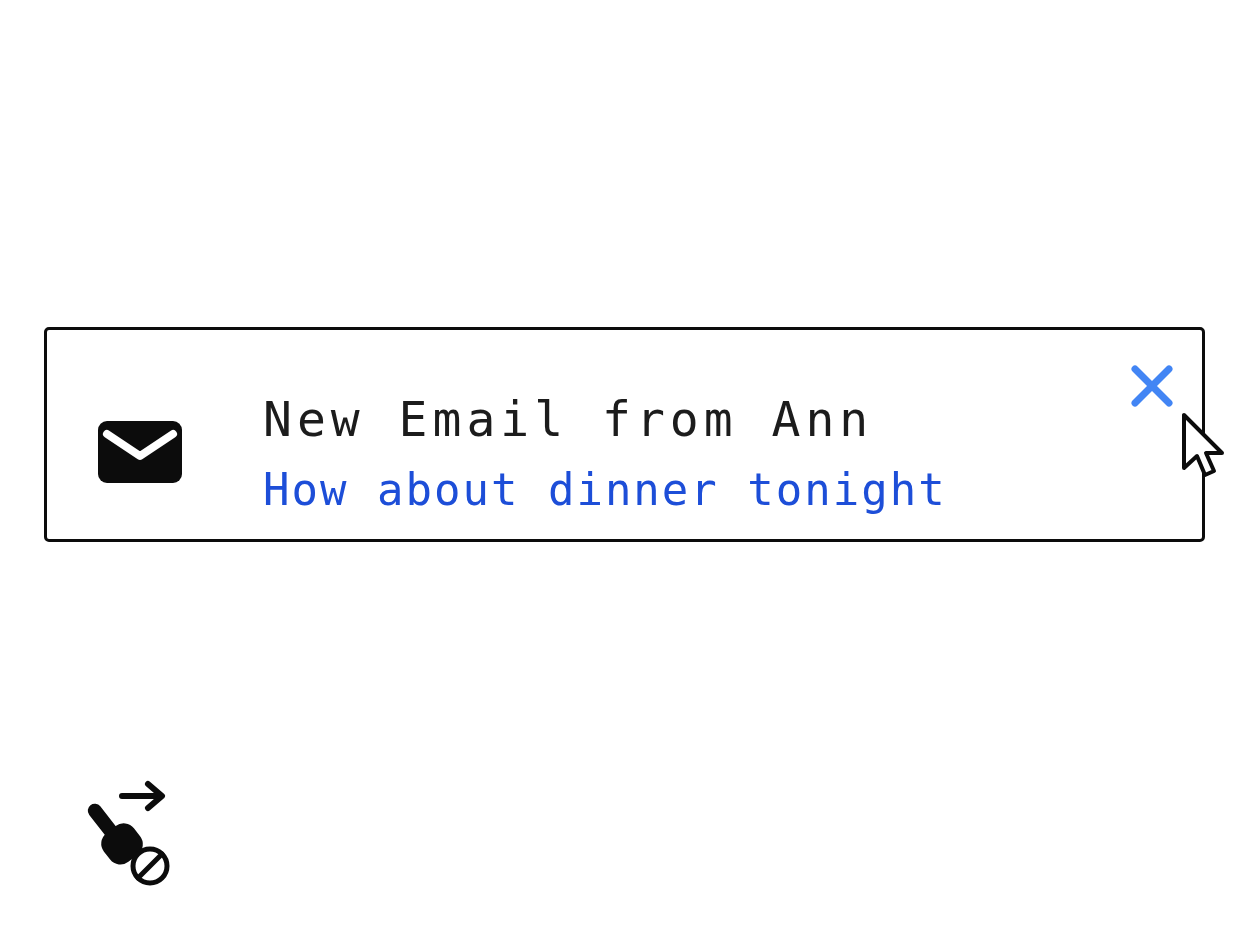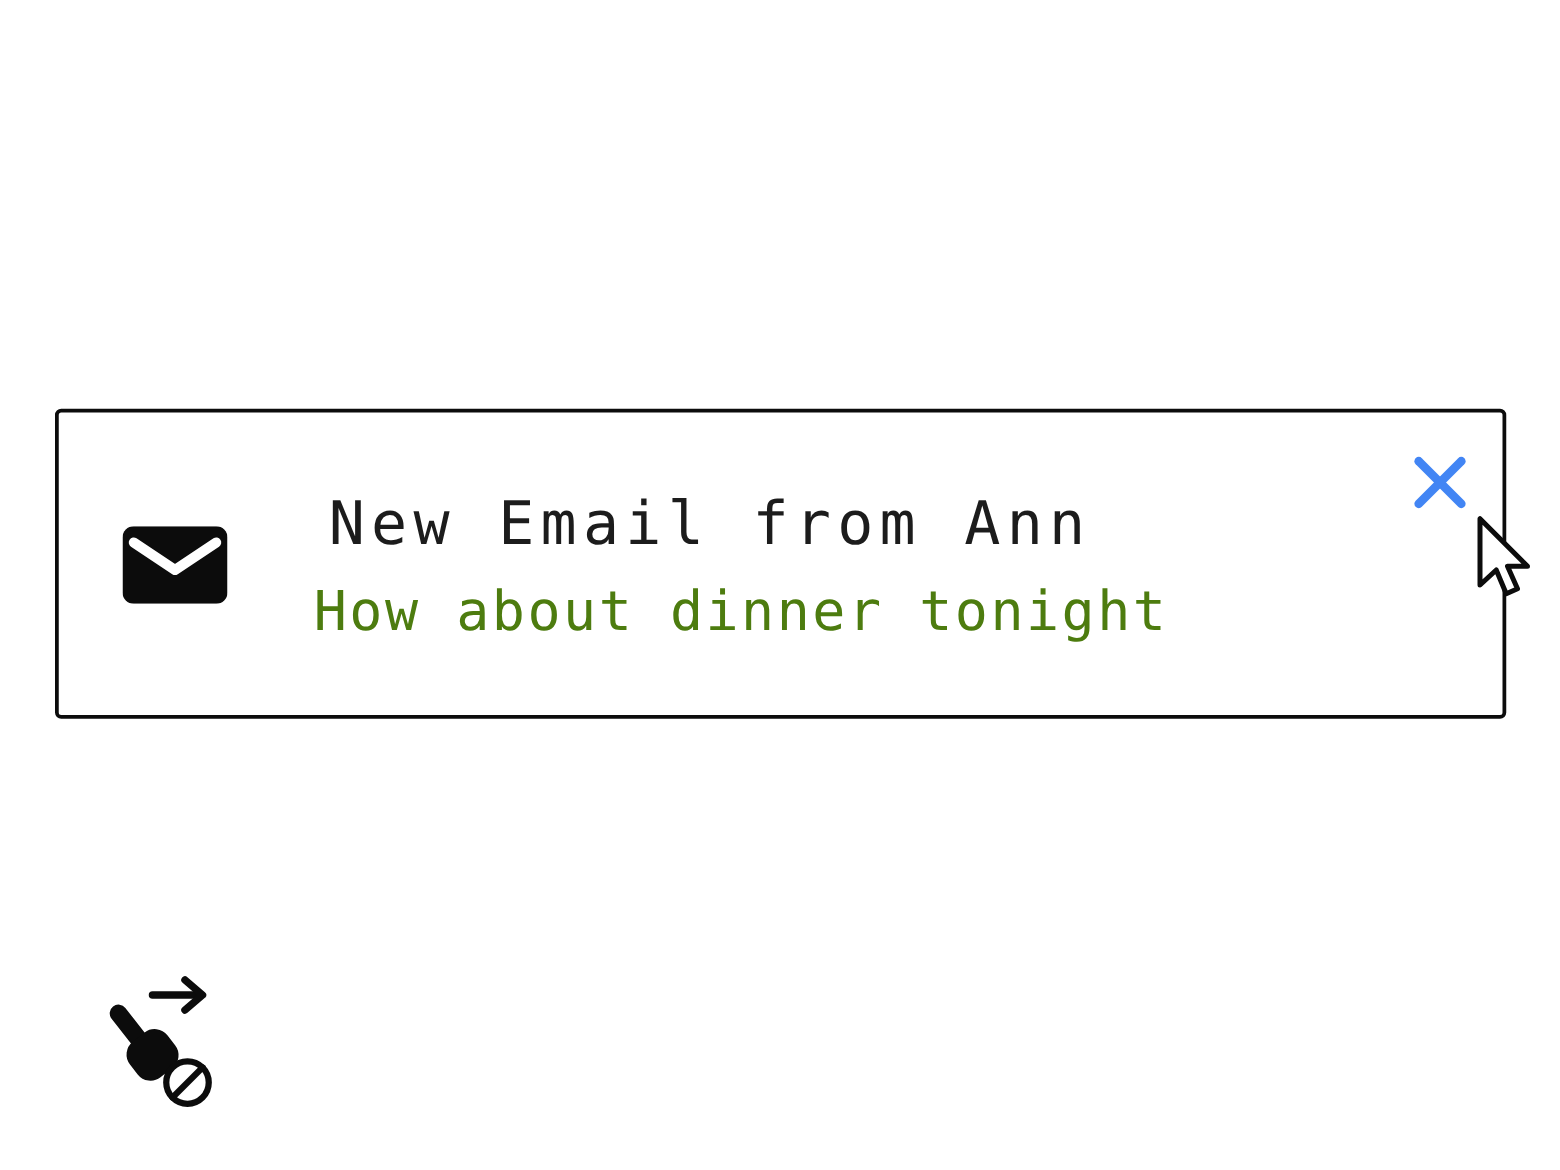--- a/index.html
+++ b/index.html
@@ -17,21 +17,21 @@
     height: 936px;
     background: #ffffff;
   }
 
   
   .card {
     position: absolute;
     left: 44px;
     top: 327px;
     width: 1161px;
-    height: 248px;
+    height: 215px;
     box-sizing: border-box;
     background: #ffffff;
     border: 3px solid #0c0c0c;
     border-radius: 5px;
   }
   .email-icon {
     position: absolute;
     left: 51px;
     top: 91px;
     width: 84px;
@@ -42,26 +42,26 @@
     left: 216px;
     top: 60px;
     font-size: 48px;
     line-height: 58px;
     letter-spacing: 5px;
     color: #1c1c1c;
     white-space: nowrap;
   }
   .subtitle {
     position: absolute;
-    left: 204px;
+    left: 216px;
     top: 134px;
     font-size: 44px;
     line-height: 52px;
     letter-spacing: 2px;
-    color: #4d7c0f;
+    color: #1d4ed8;
     white-space: nowrap;
   }
   .close-btn {
     position: absolute;
     left: 1082px;
     top: 33px;
     width: 46px;
     height: 46px;
     padding: 0;
     border: none;

